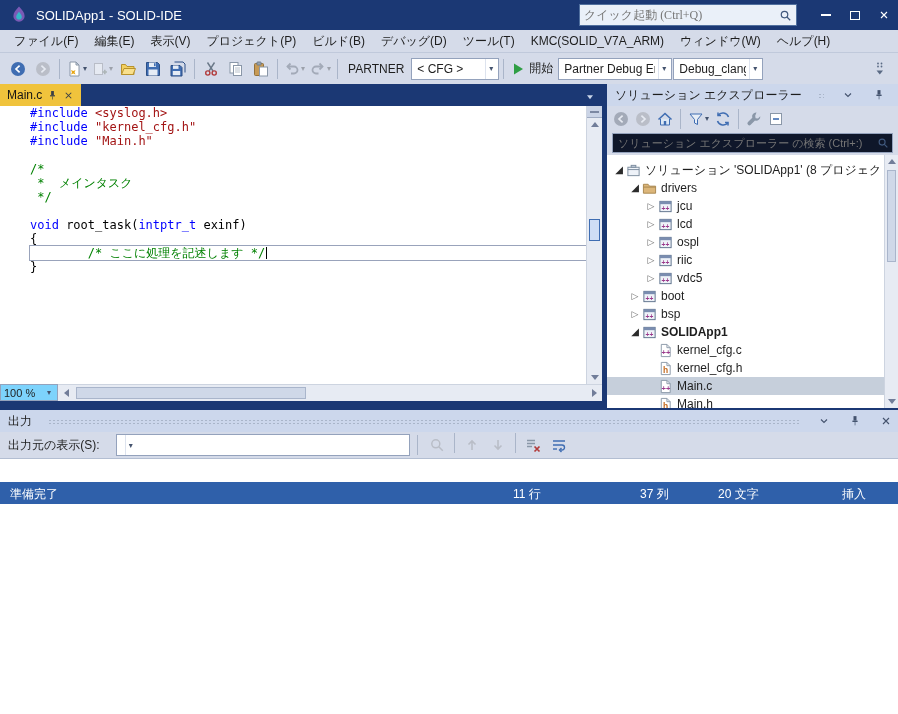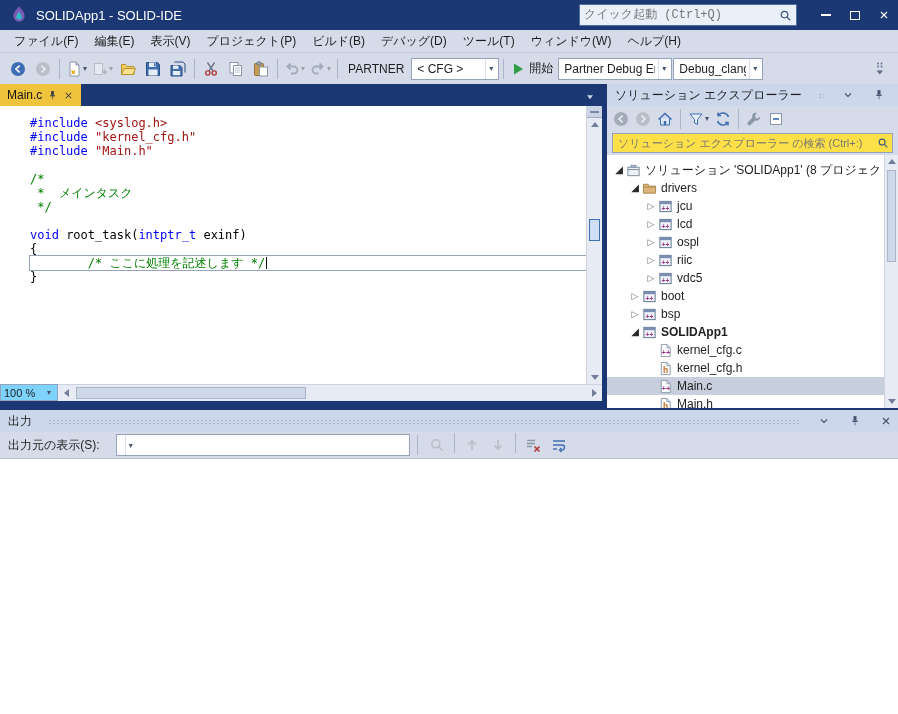--- a/index.html
+++ b/index.html
@@ -6,21 +6,21 @@
 html,body{width:898px;height:714px;overflow:hidden}
 body{font-family:"Liberation Sans","DejaVu Sans",sans-serif;font-size:12px;color:#1e1e1e}
 .window{width:898px;height:504px;display:flex;flex-direction:column;background:#1b3874}
 
 .titlebar{height:30px;flex:0 0 30px;display:flex;align-items:center;background:#1b3874;color:#fff;padding-left:10px;gap:8px}
 .ticon{display:inline-flex}
 .ticon svg{width:16px;height:16px;display:block}
 .app-icon svg{width:18px;height:18px}
 .title-text{font-size:13px;white-space:nowrap}
 .quick-launch{margin-left:auto;width:218px;height:22px;background:#eaf0f9;border:1px solid #51709f;display:flex;align-items:center;padding:0 4px}
-.quick-launch input{flex:1;border:0;outline:0;background:transparent;font-size:12px;color:#3c4454;font-family:Liberation Mono, monospace;min-width:0}
+.quick-launch input{flex:1;border:0;outline:0;background:transparent;font-size:12px;color:#3c4454;font-family:Liberation Serif, serif;min-width:0}
 .quick-launch .ticon svg{width:13px;height:13px}
 .winbtns{display:flex;height:100%;margin-left:6px}
 .winbtn{width:29px;height:100%;display:flex;align-items:center;justify-content:center;color:#fff}
 .glyph-min{width:10px;height:2px;background:#fff;display:block}
 .glyph-max{width:10px;height:9px;border:1.5px solid #fff;display:block}
 .winbtn .ticon{color:#fff}
 .winbtn .ticon svg{width:12px;height:12px}
 
 .menubar{height:22px;flex:0 0 22px;background:#d5dbe9;display:flex;align-items:stretch;padding-left:6px}
 .menu-item{display:flex;align-items:center;padding:0 8px;white-space:nowrap}
@@ -40,21 +40,21 @@
 .main-row{height:326px;flex:0 0 326px;display:flex;background:#1b3874;overflow:hidden}
 .editor-pane{flex:1;display:flex;flex-direction:column;margin:0 5px 9px 0;min-width:0}
 .tabstrip{height:22px;flex:0 0 22px;display:flex;align-items:flex-end}
 .tab{height:22px;background:#f0c33c;display:flex;align-items:center;gap:5px;padding:0 7px;color:#141414}
 .tab .ticon{color:#3a3f46}
 .tab .ticon svg{width:11px;height:11px}
 .tab-fill{flex:1}
 .doc-chevron{padding:0 6px 3px 0}
 .doc-chevron svg{width:12px;height:12px}
 .editor-content{flex:1;background:#fff;display:flex;overflow:hidden}
-.code{flex:1;padding:10px 0 0 30px;font-family:"DejaVu Sans Mono","Liberation Mono",monospace;font-size:12px;line-height:14px;white-space:pre;overflow:hidden;min-width:0}
+.code{flex:1;padding:0 0 0 30px;font-family:"DejaVu Sans Mono","Liberation Mono",monospace;font-size:12px;line-height:14px;white-space:pre;overflow:hidden;min-width:0}
 .line{height:14px}
 .line.current{outline:1px solid #99a3bb}
 .seg-kw{color:#0000ff}.seg-str{color:#a31515}.seg-com{color:#008000}.seg-pl{color:#000}
 .caret-bar{display:inline-block;width:1px;height:12px;background:#000;vertical-align:-2px;margin-left:1px}
 .vscroll{width:16px;flex:0 0 16px;background:#e7ebf3;border-left:1px solid #cdd4e0;display:flex;flex-direction:column}
 .split-handle{height:12px;background:#cbd4e6;border-bottom:1px solid #9fabc2;position:relative}
 .split-handle:after{content:"";position:absolute;left:3px;right:3px;top:5px;height:2px;background:#7c88a2}
 .sbtn{height:13px;width:100%;display:flex;align-items:center;justify-content:center;flex:0 0 13px}
 .hscroll .sbtn{width:16px;height:100%;flex:0 0 16px}
 .tri{width:0;height:0}
@@ -72,21 +72,21 @@
 .hthumb{position:absolute;top:2px;bottom:2px;left:2px;width:45%;background:#cfd8e8;border:1px solid #a9b5cb}
 
 .se-panel{width:291px;flex:0 0 291px;display:flex;flex-direction:column;margin-bottom:2px;background:#d5dbe9}
 .panel-header{height:22px;flex:0 0 22px;background:#ccd7ec;display:flex;align-items:center;padding:0 4px 0 8px;gap:14px;white-space:nowrap}
 .grip{flex:1;height:5px;background-image:radial-gradient(#a9b5c9 1px,transparent 1px);background-size:4px 3px;margin:0 2px;min-width:6px}
 .hdr-icon{width:17px;height:17px;display:inline-flex;align-items:center;justify-content:center;color:#44536e;flex:0 0 17px}
 .hdr-icon svg{width:12px;height:12px}
 .se-toolbar{height:25px;flex:0 0 25px;display:flex;align-items:center;padding:0 4px;gap:2px}
 .se-toolbar .tbtn{height:22px;min-width:20px}
 .se-search{height:24px;flex:0 0 24px;padding:2px 5px}
-.searchbox{height:20px;background:#fde047;border:1px solid #94a2bc;display:flex;align-items:center;padding:0 3px 0 5px}
+.searchbox{height:20px;background:#0f172a;border:1px solid #94a2bc;display:flex;align-items:center;padding:0 3px 0 5px}
 .searchbox input{flex:1;border:0;outline:0;font-size:11px;color:#6c7689;background:transparent;font-family:inherit;min-width:0}
 .searchbox .ticon svg{width:12px;height:12px}
 .tree{flex:1;background:#fff;display:flex;overflow:hidden}
 .tree-rows{flex:1;padding-top:6px;overflow:hidden;min-width:0}
 .trow{height:18px;display:flex;align-items:center;white-space:nowrap}
 .trow.selected{background:#c6cfdb}
 .expander{width:12px;flex:0 0 12px;text-align:center;line-height:1}
 .expander.exp{color:#2b2b2b;font-size:10px}
 .expander.col{color:#6c6c6c;font-size:9px}
 .trow .ticon{margin:0 4px 0 1px}
@@ -144,20 +144,21 @@
   </div>
 
   <div class="menubar">
       <div class="menu-item">ファイル(F)</div>
       <div class="menu-item">編集(E)</div>
       <div class="menu-item">表示(V)</div>
       <div class="menu-item">プロジェクト(P)</div>
       <div class="menu-item">ビルド(B)</div>
       <div class="menu-item">デバッグ(D)</div>
       <div class="menu-item">ツール(T)</div>
+      <div class="menu-item">KMC(SOLID_V7A_ARM)</div>
       <div class="menu-item">ウィンドウ(W)</div>
       <div class="menu-item">ヘルプ(H)</div>
     </div>
 
   <div class="toolbar">
       <span class="tbtn">
         <span class="ticon">
           <svg viewBox="0 0 16 16">
             <circle cx="8" cy="8" r="7" fill="#3f6db2"></circle>
             <path d="M9.6 4.6L6 8l3.6 3.4" fill="none" stroke="#fff" stroke-width="1.7"></path>
@@ -698,14 +699,21 @@
                 <path d="M10.5 11L8.5 13l2 2" fill="none" stroke="#3f6db2" stroke-width="1.4"></path>
                 <path d="M2 12h4" stroke="#3f6db2" stroke-width="1.4"></path>
               </svg>
             </span>
           </span>
         </span>
     </div>
     <div class="output-content"></div>
   </div>
 
+  <div class="statusbar">
+    <span class="sb-item sb-ready">準備完了</span>
+    <span class="sb-item sb-line">11 行</span>
+    <span class="sb-item sb-col">37 列</span>
+    <span class="sb-item sb-chars">20 文字</span>
+    <span class="sb-item sb-insert">挿入</span>
+  </div>
 
 </div>
 
 </body></html>

